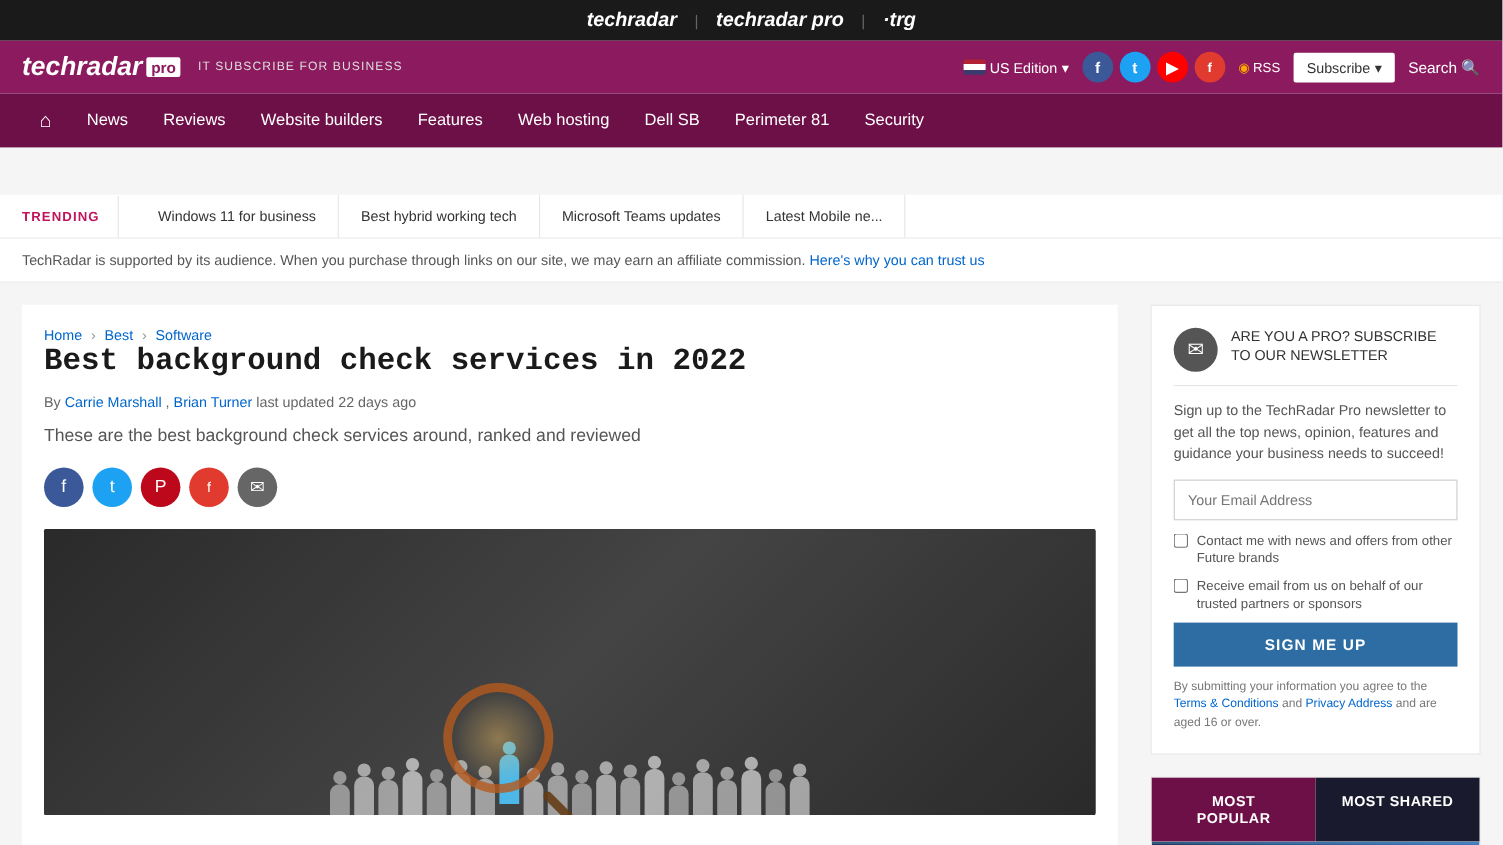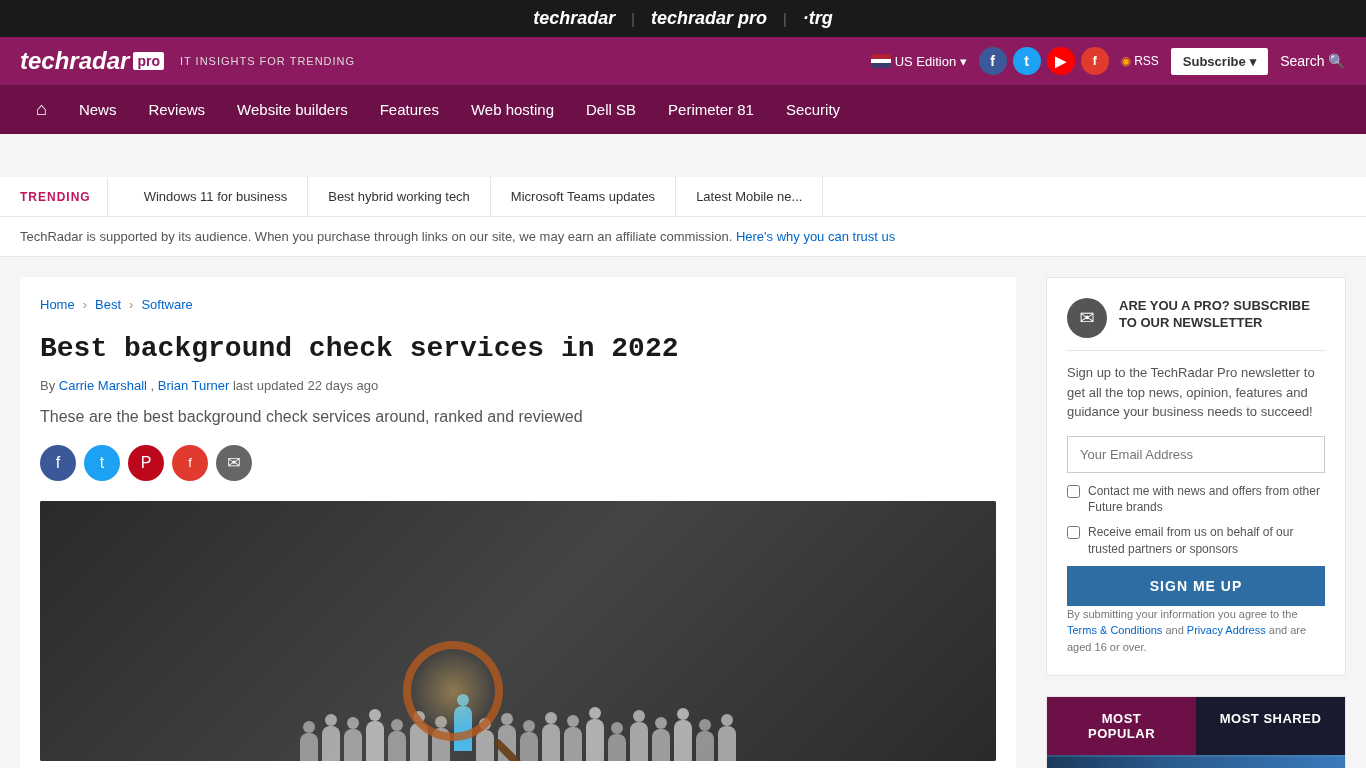--- a/index.html
+++ b/index.html
@@ -117,21 +117,20 @@
       background: #fff;
       color: #333;
       border: none;
       padding: 6px 12px;
       font-size: 13px;
       cursor: pointer;
       border-radius: 2px;
       display: flex;
       align-items: center;
       gap: 4px;
-      font-weight: bold;
     }
     .search-btn {
       background: transparent;
       border: none;
       color: #fff;
       font-size: 14px;
       cursor: pointer;
       display: flex;
       align-items: flex-start;
       gap: 4px;
@@ -211,21 +210,20 @@
       background: #fff;
       padding: 20px;
       min-width: 0;
     }
 
     
     .breadcrumb {
       display: flex;
       align-items: center;
       gap: 8px;
-      margin-bottom: 20px;
       font-size: 13px;
     }
     .breadcrumb a { color: #0066cc; text-decoration: none; }
     .breadcrumb-sep { color: #999; }
 
     
     .article-title {
       font-size: 28px;
       font-weight: bold;
       color: #1a1a1a;
@@ -373,21 +371,21 @@
       border-radius: 50%;
       display: flex;
       align-items: center;
       justify-content: center;
       color: #fff;
       font-size: 18px;
       flex-shrink: 0;
     }
     .newsletter-title {
       font-size: 13px;
-      font-weight: bold;
+      font-weight: normal;
       color: #333;
       line-height: 1.3;
       text-transform: uppercase;
     }
     .newsletter-desc {
       font-size: 13px;
       color: #555;
       line-height: 1.5;
       margin-bottom: 14px;
     }
@@ -413,20 +411,21 @@
     .sign-up-btn {
       width: 100%;
       background: #2d6da3;
       color: #fff;
       border: none;
       padding: 12px;
       font-size: 14px;
       font-weight: bold;
       cursor: pointer;
       letter-spacing: 1px;
+      margin-bottom: 10px;
     }
     .terms-text {
       font-size: 11px;
       color: #777;
       line-height: 1.5;
     }
     .terms-text a { color: #0066cc; text-decoration: none; }
 
     
     .popular-box {
@@ -482,21 +481,21 @@
   <span class="top-bar-divider">|</span>
   <span class="top-bar-logo">·trg</span>
 </div>
 
 <div class="header">
   <div class="header-left">
     <div class="site-logo">
       <span class="logo-text">techradar</span>
       <span class="logo-pro">pro</span>
     </div>
-    <span class="tagline">IT INSIGHTS FOR TRENDING</span>
+    <span class="tagline">IT SUBSCRIBE FOR BUSINESS</span>
   </div>
   <div class="header-right">
     <button class="edition-btn">
       <span class="flag-icon"></span>
       <span>US Edition</span>
       <span>▾</span>
     </button>
     <div class="social-icons">
       <div class="social-icon social-fb">f</div>
       <div class="social-icon social-tw">t</div>

